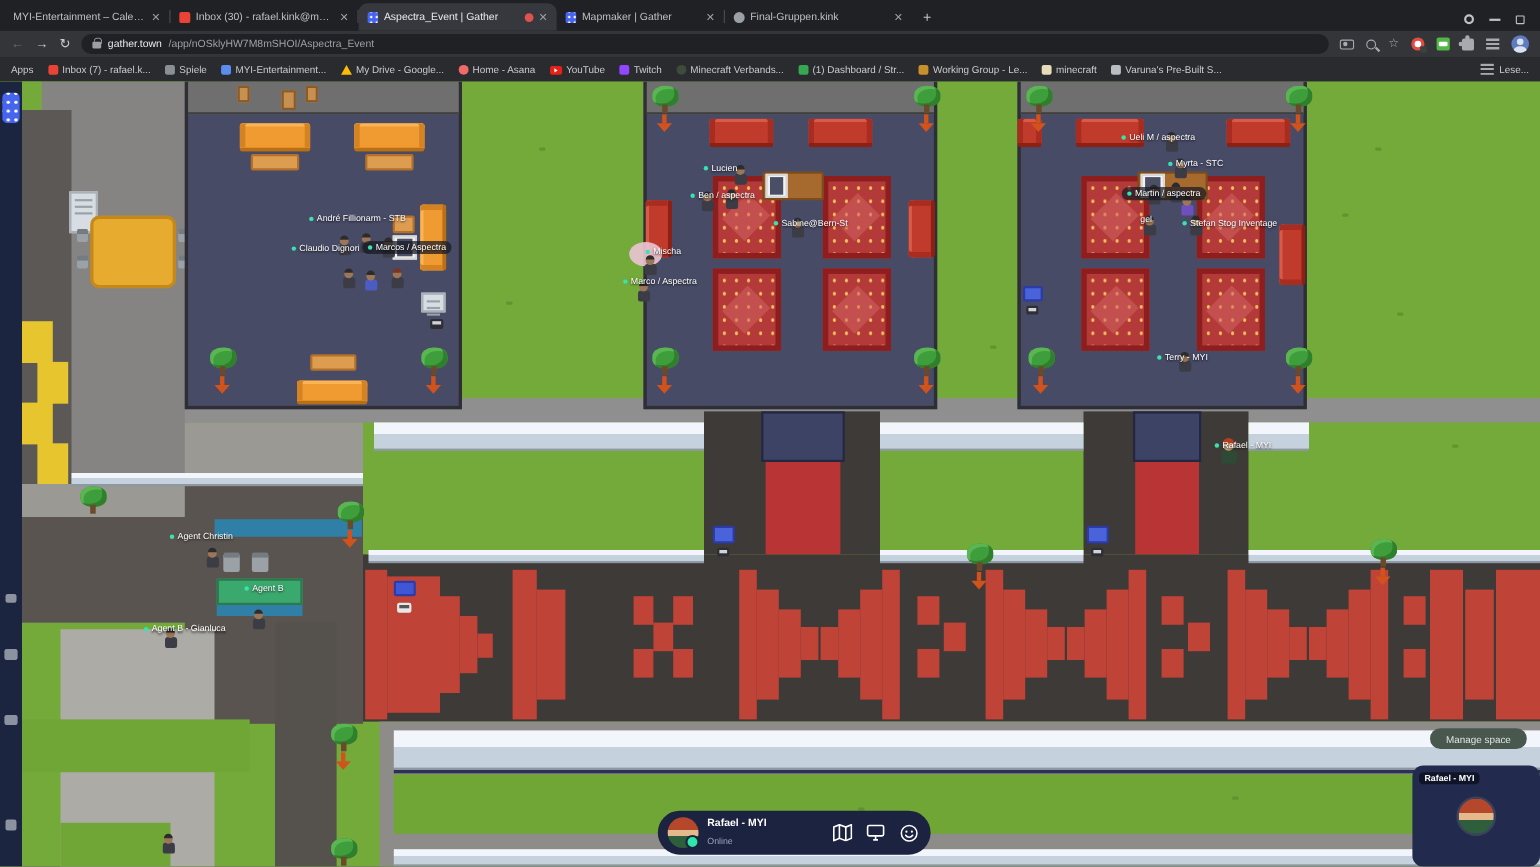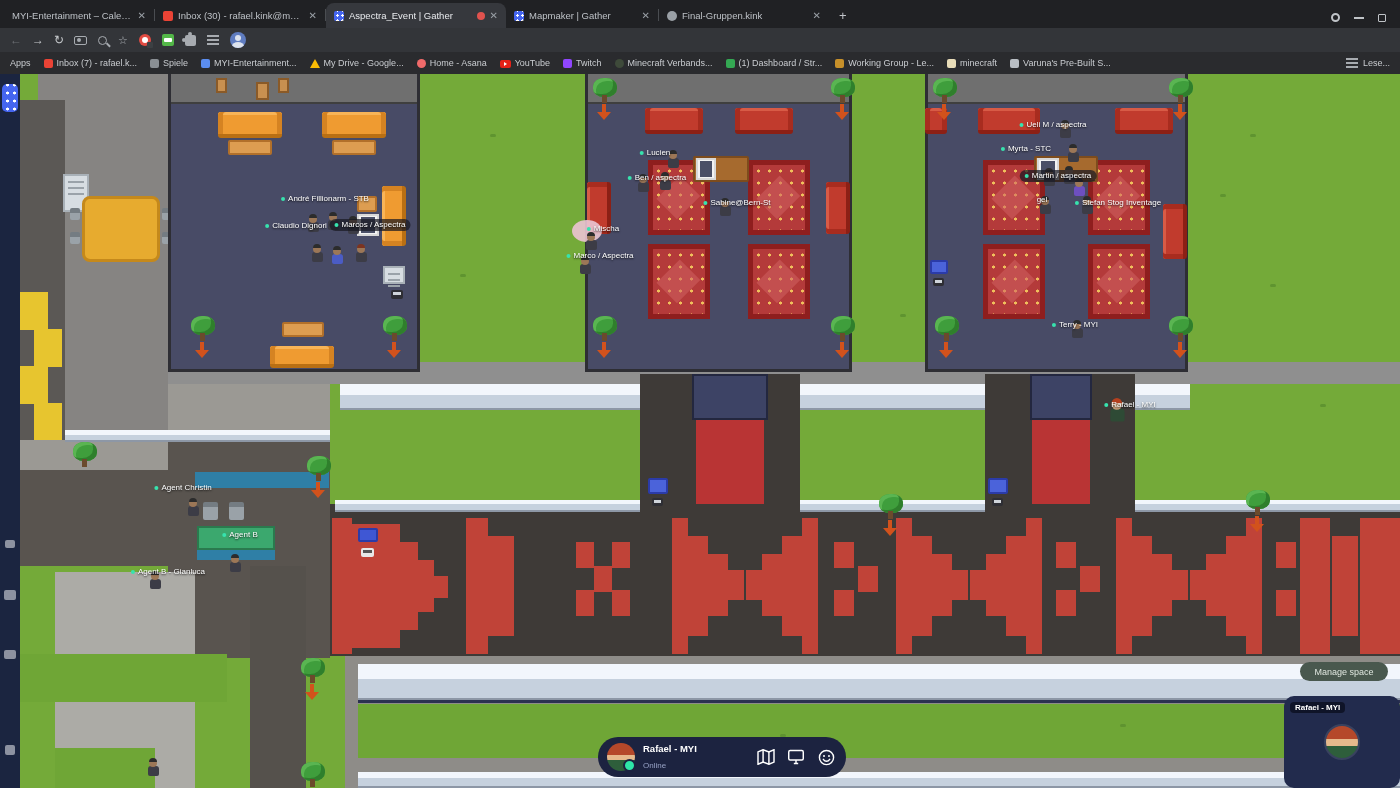--- a/index.html
+++ b/index.html
@@ -150,20 +150,25 @@
       <span class="wc1"></span>
       <span class="wc2"></span>
       <span class="wc3"></span>
     </div>
   </div>
 
   <div class="a" id="toolbar">
     <span class="navg dim">←</span>
     <span class="navg">→</span>
     <span class="navg">↻</span>
+    <div id="omni">
+      <span class="ilock"></span>
+      <span class="dom">gather.town</span>
+      <span class="path">/app/nOSklyHW7M8mSHOI/Aspectra_Event</span>
+    </div>
     <div id="tbicons">
       <span class="icam"></span>
       <span class="imag"></span>
       <span class="istar">☆</span>
       <span class="ered"></span>
       <span class="egrn"></span>
       <span class="ipuz"></span>
       <span class="ilst"></span>
       <span class="iava"></span>
     </div>
@@ -502,21 +507,21 @@
           <span>Mischa</span>
         </div>
       <div class="a plabel" style="left:580px;top:177px">
           <i class="dot"></i>
           <span>Marco / Aspectra</span>
         </div>
       <div class="a plabel" style="left:1033px;top:46px">
           <i class="dot"></i>
           <span>Ueli M / aspectra</span>
         </div>
-      <div class="a plabel" style="left:1006px;top:70px">
+      <div class="a plabel" style="left:1067px;top:70px">
           <i class="dot"></i>
           <span>Myrta - STC</span>
         </div>
       <div class="a plabel pill" style="left:1038px;top:96px">
           <i class="dot"></i>
           <span>Martin / aspectra</span>
         </div>
       <div class="a plabel nodot" style="left:1022px;top:121px">
           <span>gel</span>
         </div>

